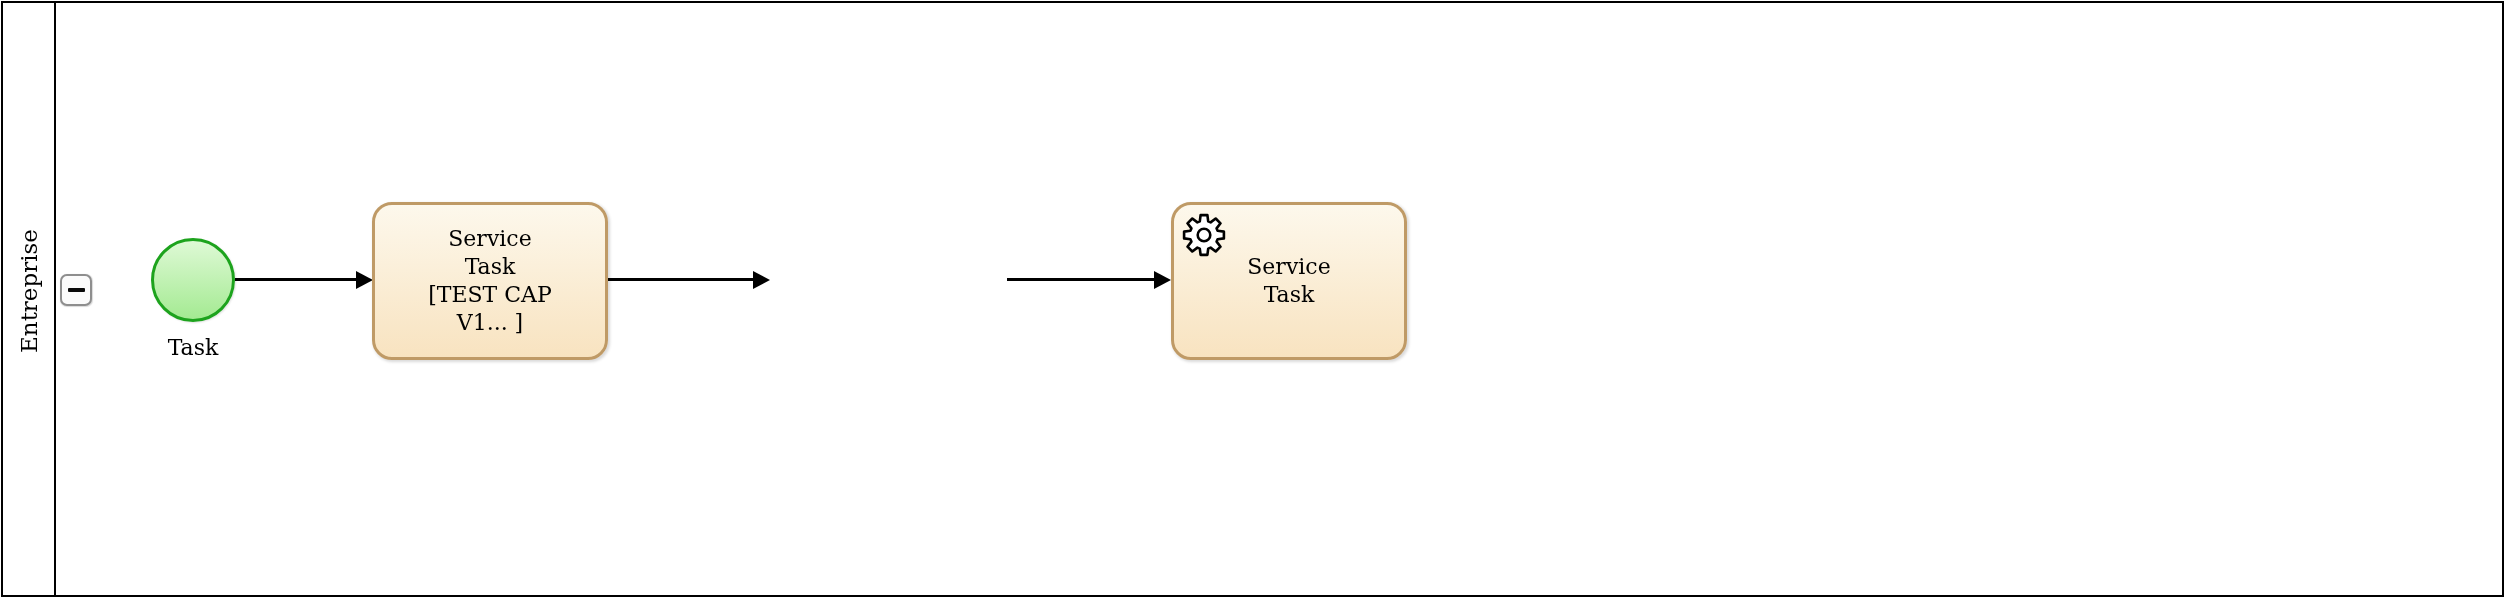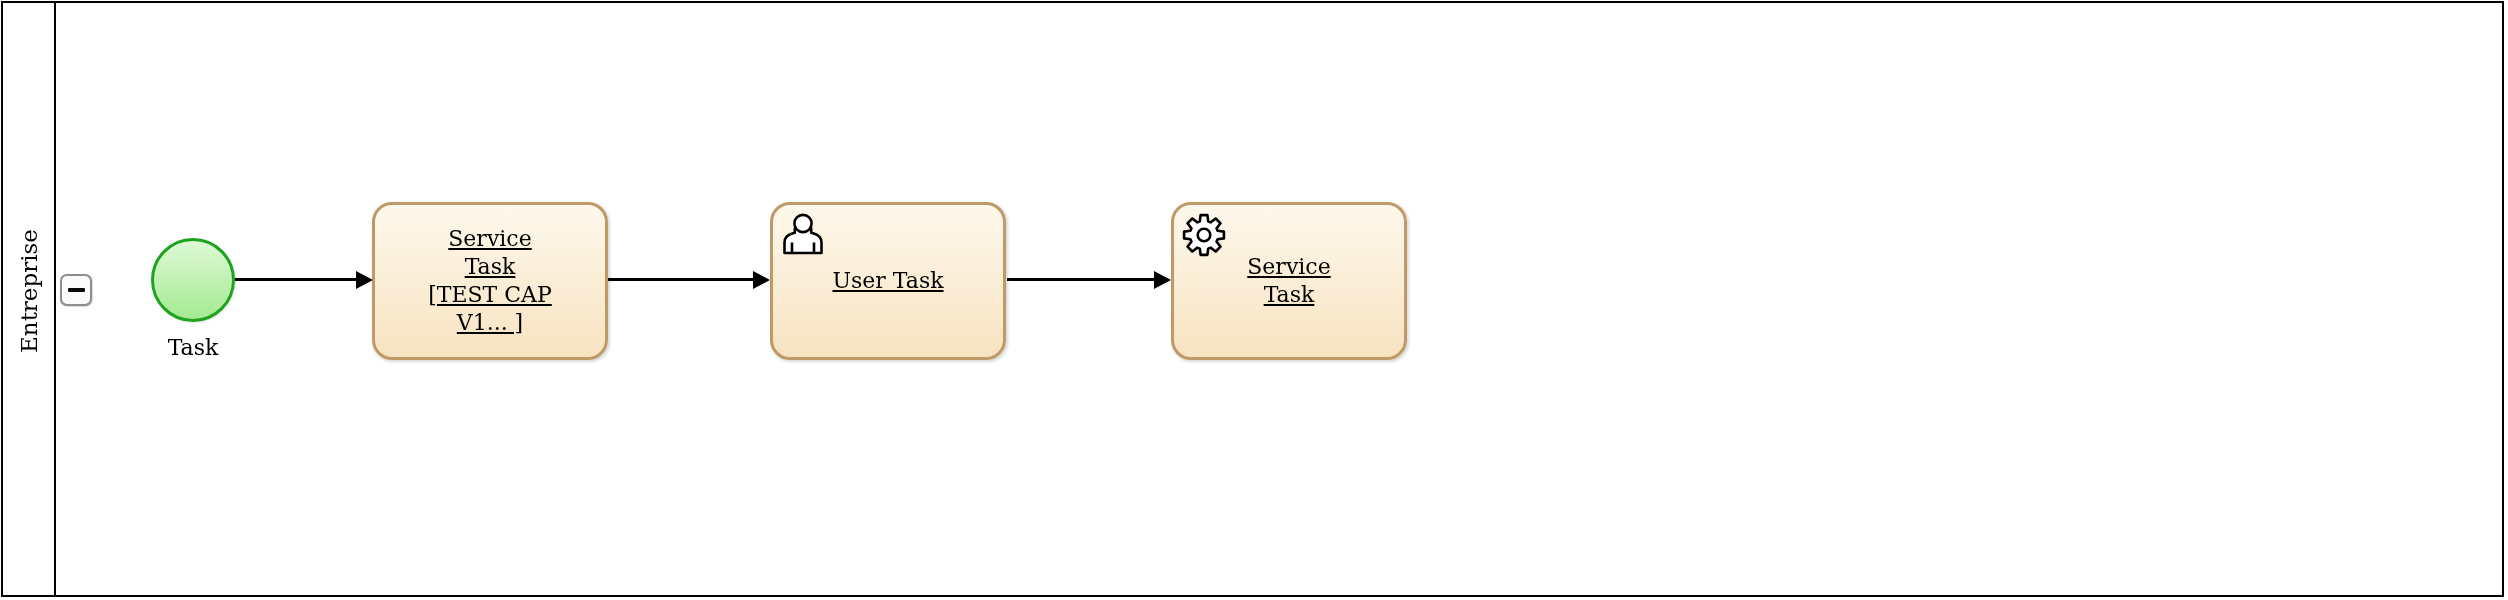--- a/index.html
+++ b/index.html
@@ -82,21 +82,20 @@
     border-radius: 20px;
     background: linear-gradient(to bottom, var(--task-fill-top), var(--task-fill-bottom));
     box-shadow: 1.5px 1.5px 3px rgba(0,0,0,0.15);
     display: flex; align-items: center; justify-content: center;
     cursor: pointer;
   }
   .task-label {
     font-size: 22px; line-height: 28px;
     text-align: center;
     white-space: pre-line;
-    text-decoration: underline;
   }
   .task-icon {
     position: absolute; left: 7px; top: 7px;
     width: 46px; height: 46px;
   }
 </style>
 </head>
 <body>
 
 <div class="canvas">
@@ -122,28 +121,20 @@
   <div class="flow-line" style="left:1007px; width:149px;"></div>
   <div class="flow-arrowhead" style="left:1154px;"></div>
 
   <div class="task" style="left:372px;">
     <div class="task-label">Service
 Task
 [TEST CAP
 V1... ]</div>
   </div>
 
-  <div class="task" style="left:770px;">
-    <svg class="task-icon" viewBox="0 0 46 46">
-      <path d="M4.5 41 L4.5 30.5 Q4.5 23.5 13 21.2 L14.8 20.7 L14.8 16.5 L31.2 16.5 L31.2 20.7 L33 21.2 Q41.5 23.5 41.5 30.5 L41.5 41 Z" fill="#ffffff" stroke="#000000" stroke-width="2.6" stroke-linejoin="round"></path>
-      <circle cx="23" cy="11.5" r="8.6" fill="#ffffff" stroke="#000000" stroke-width="2.6"></circle>
-      <path d="M12 41 L12 30.5 M34 41 L34 30.5" fill="none" stroke="#000000" stroke-width="2.6"></path>
-    </svg>
-    <div class="task-label">User Task</div>
-  </div>
 
   <div class="task" style="left:1171px;">
     <svg class="task-icon" viewBox="0 0 46 46">
       <polygon points="18.8,9.4 19.6,3.1 26.4,3.1 27.2,9.4 29.6,10.4 34.7,6.5 39.5,11.3 35.6,16.4 36.6,18.8 42.9,19.6 42.9,26.4 36.6,27.2 35.6,29.6 39.5,34.7 34.7,39.5 29.6,35.6 27.2,36.6 26.4,42.9 19.6,42.9 18.8,36.6 16.4,35.6 11.3,39.5 6.5,34.7 10.4,29.6 9.4,27.2 3.1,26.4 3.1,19.6 9.4,18.8 10.4,16.4 6.5,11.3 11.3,6.5 16.4,10.4" fill="#ffffff" stroke="#000000" stroke-width="2.6" stroke-linejoin="round"></polygon>
       <circle cx="23" cy="23" r="6.3" fill="#ffffff" stroke="#000000" stroke-width="2.6"></circle>
     </svg>
     <div class="task-label">Service
 Task</div>
   </div>
 

